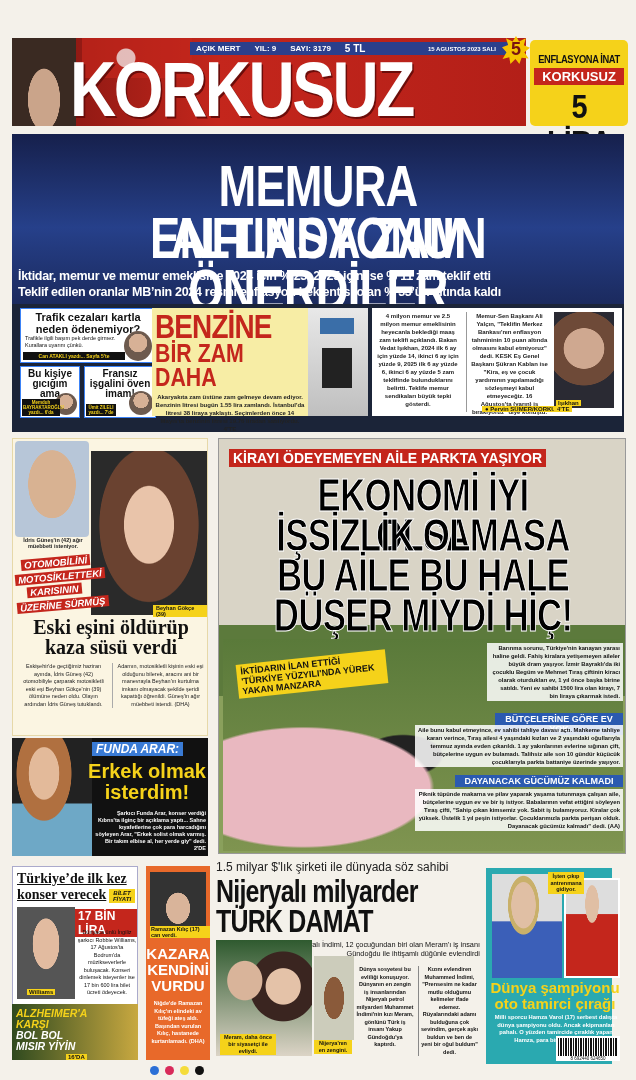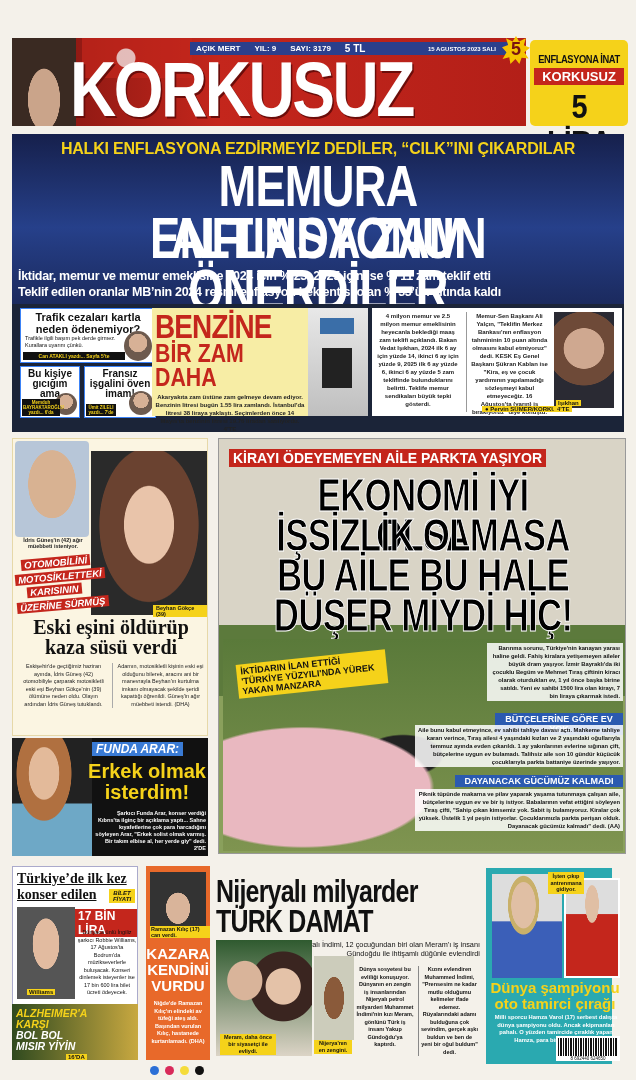--- a/index.html
+++ b/index.html
@@ -139,21 +139,20 @@
   <div class="abs logo">KORKUSUZ</div>
 </div>
 <div id="badge5" class="abs">5</div>
 <div id="inat" class="abs">
   <div class="t1">ENFLASYONA İNAT</div>
   <div class="t2">KORKUSUZ</div>
   <div class="t3">5 LİRA</div>
 </div>
 
 <div id="band" class="abs">
-  <div class="abs kicker">HALKI ENFLASYONA EZDİRMEYİZ DEDİLER, “CILK”INI ÇIKARDILAR</div>
   <div class="abs h h1">MEMURA ENFLASYONUN</div>
   <div class="abs h h2">ALTINDA ZAM ÖNERDİLER</div>
   <div class="abs sub sub1">İktidar, memur ve memur emeklisine 2024 için % 23, 2025 için ise % 11 zam teklif etti</div>
   <div class="abs sub sub2">Teklif edilen oranlar MB’nin 2024 resmi enflasyon beklentisi olan % 33’ün altında kaldı</div>
 </div>
 
 <div id="band2" class="abs">
   <div id="trafik" class="abs wbox">
     <div class="ttl">Trafik cezaları kartla neden ödenemiyor?</div>
     <div class="txt">Trafikle ilgili başım pek derde girmez. Kurallara uyarım çünkü.</div>
@@ -224,21 +223,21 @@
   <div class="abs yk" style="width:150px">İKTİDARIN İLAN ETTİĞİ 'TÜRKİYE YÜZYILI'NDA YÜREK YAKAN MANZARA</div>
   <div class="abs txt t1">Barınma sorunu, Türkiye'nin kanayan yarası haline geldi. Fahiş kiralara yetişemeyen aileler büyük dram yaşıyor. İzmir Bayraklı'da iki çocuklu Begüm ve Mehmet Tıraş çiftinin kiracı olarak oturdukları ev, 1 yıl önce başka birine satıldı. Yeni ev sahibi 1500 lira olan kirayı, 7 bin liraya çıkarmak istedi.</div>
   <div class="abs sh sh1">BÜTÇELERİNE GÖRE EV YOK</div>
   <div class="abs txt t2">Aile bunu kabul etmeyince, ev sahibi tahliye davası açtı. Mahkeme tahliye kararı verince, Tıraş ailesi 4 yaşındaki kızları ve 2 yaşındaki oğullarıyla temmuz ayında evden çıkarıldı. 1 ay yakınlarının evlerine sığınan çift, bütçelerine uygun ev bulamadı. Talihsiz aile son 10 gündür küçücük çocuklarıyla parkta battaniye üzerinde yaşıyor.</div>
   <div class="abs sh sh2">DAYANACAK GÜCÜMÜZ KALMADI</div>
   <div class="abs txt t3">Piknik tüpünde makarna ve pilav yaparak yaşama tutunmaya çalışan aile, bütçelerine uygun ev ve bir iş istiyor. Babalarının vefat ettiğini söyleyen Tıraş çifti, "Sahip çıkan kimsemiz yok. Sabit iş bulamıyoruz. Kiralar çok yüksek. Üstelik 1 yıl peşin istiyorlar. Çocuklarımızla parkta perişan olduk. Dayanacak gücümüz kalmadı" dedi. (AA)</div>
 </div>
 
 <div id="konser" class="abs">
   <div class="abs ttl">Türkiye’de ilk kez</div>
-  <div class="abs ttl" style="top:20px">konser edilen</div>
+  <div class="abs ttl" style="top:20px">konser verecek</div>
   <div class="abs bilet" style="width:26px">BİLET FİYATI</div>
   <div class="abs pic"></div>
   <div class="abs cap">Williams</div>
   <div class="abs price">17 BİN LİRA</div>
   <div class="abs txt">Dünyaca ünlü İngiliz şarkıcı Robbie Williams, 17 Ağustos'ta Bodrum'da müzikseverlerle buluşacak. Konseri dinlemek isteyenler ise 17 bin 600 lira bilet ücreti ödeyecek.</div>
 </div>
 <div id="alz" class="abs">
   <div class="abs t">
     <div>ALZHEIMER'A</div>
     <div>KARŞI</div>
@@ -251,20 +250,21 @@
 <div id="kazara" class="abs">
   <div class="abs pic"></div>
   <div class="abs cap">Ramazan Kılıç (17) can verdi.</div>
   <div class="abs h">KAZARA</div>
   <div class="abs h" style="top:96px">KENDİNİ</div>
   <div class="abs h" style="top:112px">VURDU</div>
   <div class="abs txt">Niğde'de Ramazan Kılıç'ın elindeki av tüfeği ateş aldı. Başından vurulan Kılıç, hastanede kurtarılamadı. (DHA)</div>
 </div>
 
 <div id="nijer" class="abs">
+  <div class="abs kick">1.5 milyar $'lık şirketi ile dünyada söz sahibi</div>
   <div class="abs h" style="top:20px">Nijeryalı milyarder</div>
   <div class="abs h" style="top:50px">TÜRK DAMAT ALDI</div>
   <div class="abs sub" style="top:84px">Nijeryalı İndimi, 12 çocuğundan biri olan Meram'ı iş insanı Gündoğdu ile ihtişamlı düğünle evlendirdi</div>
   <div class="abs pic1"></div>
   <div class="abs pic2"></div>
   <div class="abs cap1" style="width:56px">Meram, daha önce bir siyasetçi ile evliydi.</div>
   <div class="abs cap2" style="width:38px">Nijerya'nın en zengini.</div>
   <div class="abs c1">Dünya sosyetesi bu evliliği konuşuyor. Dünyanın en zengin iş insanlarından Nijeryalı petrol milyarderi Muhammet İndimi'nin kızı Meram, gönlünü Türk iş insanı Yakup Gündoğdu'ya kaptırdı.</div>
   <div class="abs c2">Kızını evlendiren Muhammed İndimi, "Prensesim ne kadar mutlu olduğumu kelimeler ifade edemez. Rüyalarındaki adamı bulduğuna çok sevindim, gerçek aşkı buldun ve ben de yeni bir oğul buldum" dedi.</div>
 </div>

